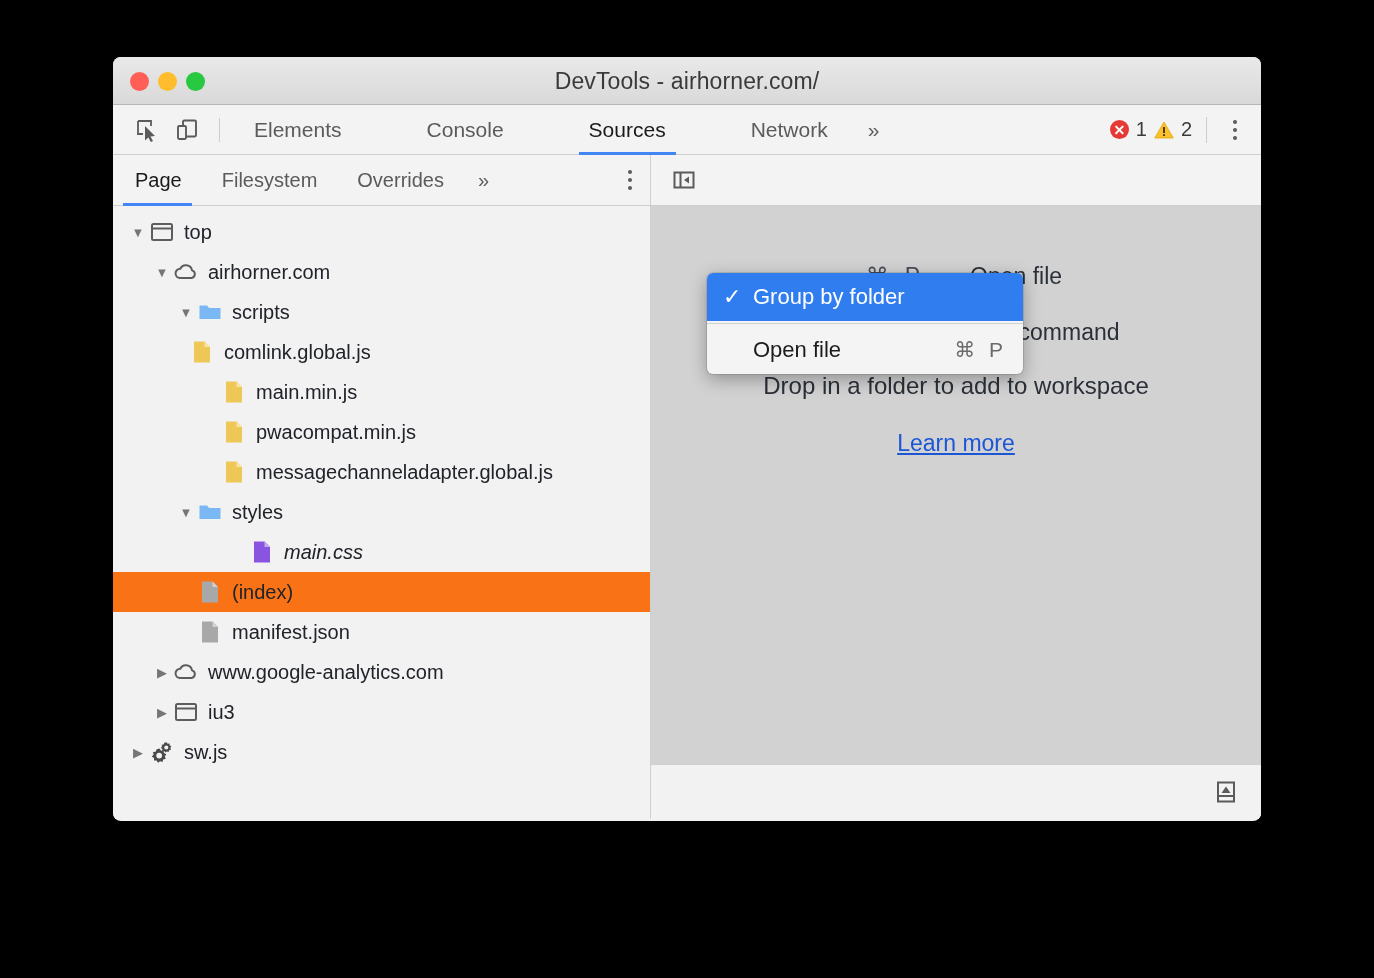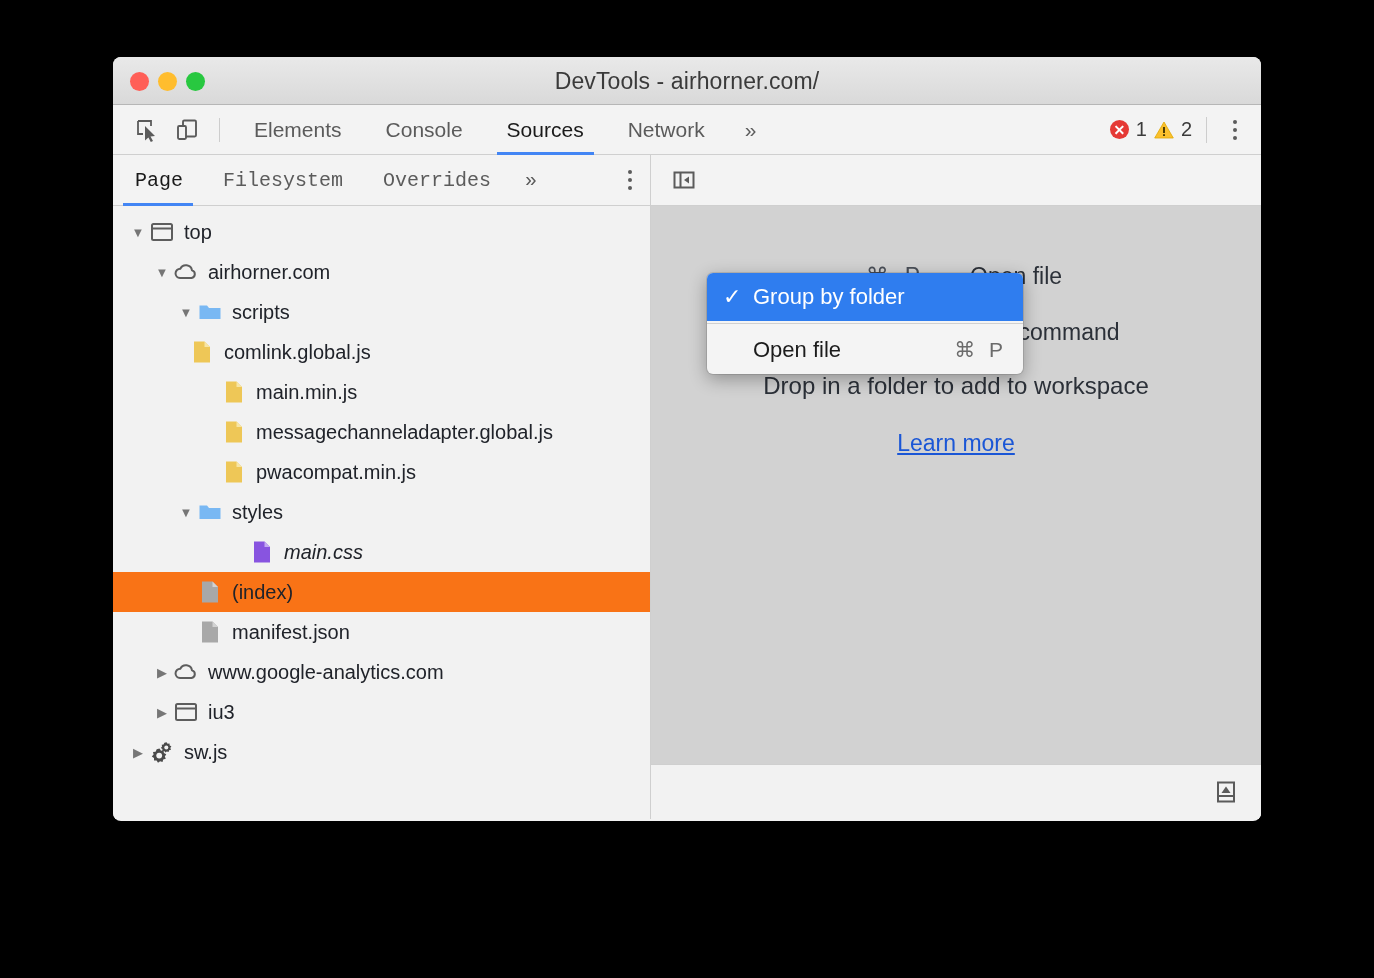--- a/index.html
+++ b/index.html
@@ -49,21 +49,21 @@
     background: #f3f3f3;
     border-bottom: 1px solid #cfcfcf;
     display: flex; align-items: center;
   }
   .tool-btn {
     width: 40px; height: 40px;
     display: flex; align-items: center; justify-content: center;
   }
   .tool-btn:first-of-type { margin-left: 14px; }
   .vdiv { width: 1px; height: 24px; background: #cdcdcd; margin: 0 12px; }
-  .tabs { display: flex; align-items: center; height: 100%; }
+  .tabs { display: flex; align-items: center; height: 100%; gap: 41px; }
   .tab {
     position: relative;
     height: 100%;
     display: flex; align-items: center;
     padding: 0 22px;
     font-size: 21px;
     color: #5b5b5b;
     white-space: nowrap;
   }
   .tab.active { color: #1a1a1a; }
@@ -93,21 +93,21 @@
     gap: 4px; margin-right: 8px;
   }
   .kebab i { width: 4px; height: 4px; border-radius: 50%; background: #5b5b5b; display: block; }
 
   
   .subbar {
     position: relative;
     height: 51px;
     background: #f3f3f3;
     border-bottom: 1px solid #cfcfcf;
-    display: flex; align-items: center; font-family: Liberation Mono, monospace;
+    display: flex; align-items: center;
   }
   .subleft {
     display: flex; align-items: center;
     width: 538px; height: 100%;
     border-right: 1px solid #cfcfcf;
   }
   .subtab {
     position: relative;
     height: 100%;
     display: flex; align-items: center;
@@ -387,31 +387,31 @@
               <span class="lbl">main.min.js</span>
             </div>
             <div class="row" style="padding-left: 86px;">
               <span class="tw none"></span>
               <span class="ico">
                 <svg xmlns="http://www.w3.org/2000/svg" width="26" height="26" viewBox="0 0 26 26">
         <path d="M5 2.5 h10.5 l5.5 5.5 v15.5 h-16 Z" fill="#eec757"></path>
         <path d="M15.5 2.5 l5.5 5.5 h-5.5 Z" fill="#f7e5a4"></path>
                 </svg>
               </span>
-              <span class="lbl">messagechanneladapter.global.js</span>
+              <span class="lbl">pwacompat.min.js</span>
             </div>
             <div class="row" style="padding-left: 86px;">
               <span class="tw none"></span>
               <span class="ico">
                 <svg xmlns="http://www.w3.org/2000/svg" width="26" height="26" viewBox="0 0 26 26">
         <path d="M5 2.5 h10.5 l5.5 5.5 v15.5 h-16 Z" fill="#eec757"></path>
         <path d="M15.5 2.5 l5.5 5.5 h-5.5 Z" fill="#f7e5a4"></path>
                 </svg>
               </span>
-              <span class="lbl">pwacompat.min.js</span>
+              <span class="lbl">messagechanneladapter.global.js</span>
             </div>
             <div class="row" style="padding-left: 62px;">
               <span class="tw">▼</span>
               <span class="ico">
                 <svg xmlns="http://www.w3.org/2000/svg" width="26" height="26" viewBox="0 0 26 26">
         <path d="M2.5 6.5 h7.5 l2 2.4 h11.5 v11 h-21 Z" fill="#79b8f3"></path>
                 </svg>
               </span>
               <span class="lbl">styles</span>
             </div>

